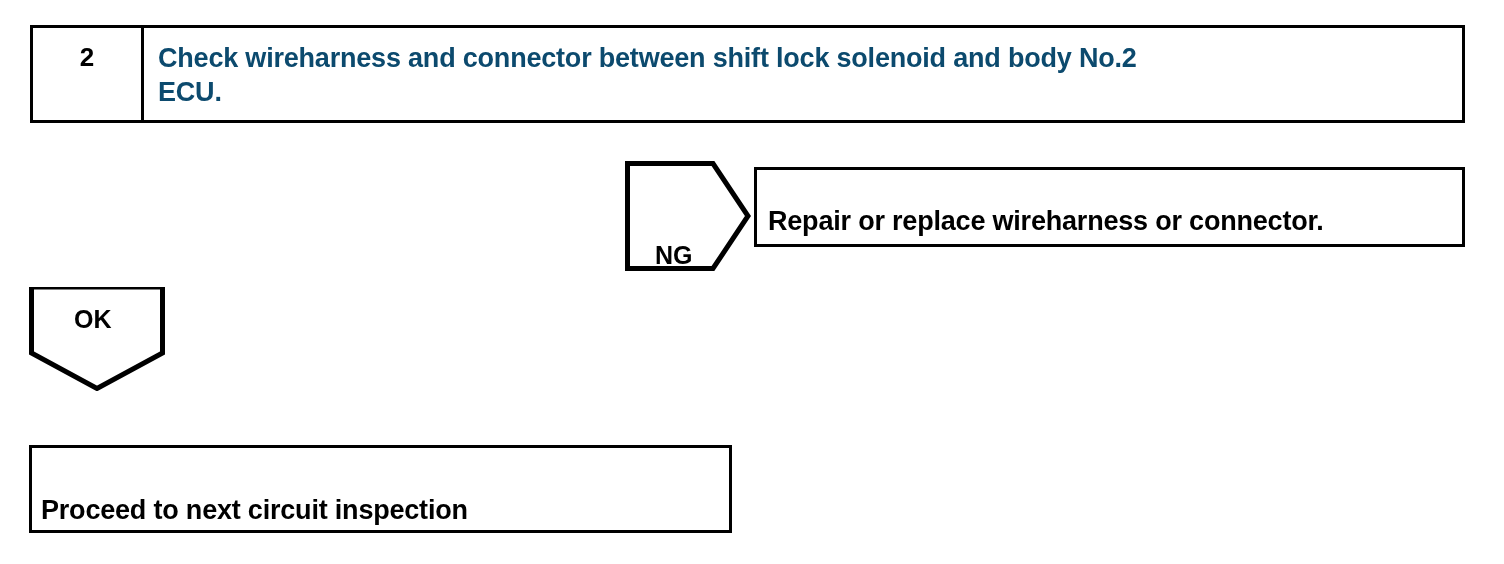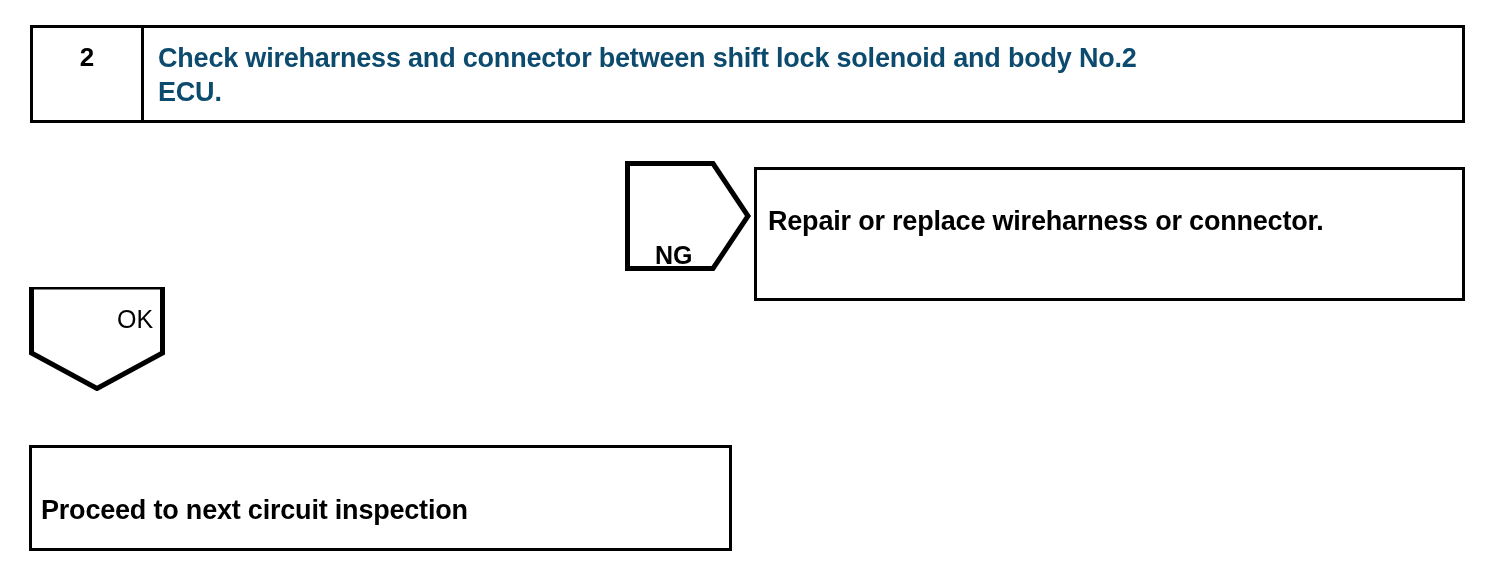--- a/index.html
+++ b/index.html
@@ -85,21 +85,21 @@
     line-height: 1;
     margin-top: 44px;
   }
 
   
   .repair-box {
     position: absolute;
     left: 754px;
     top: 167px;
     width: 711px;
-    height: 134px;
+    height: 80px;
     box-sizing: border-box;
     border: 3px solid #000000;
     background: #ffffff;
   }
   .repair-text {
     position: absolute;
     left: 11px;
     top: 35px;
     font-size: 27px;
     font-weight: bold;
@@ -119,34 +119,33 @@
   .ok-shape svg {
     display: block;
     width: 136px;
     height: 104px;
   }
   .ok-label {
     position: absolute;
     left: 74px;
     top: 307px;
     font-size: 25px;
-    font-weight: normal;
+    font-weight: bold;
     color: #000000;
     letter-spacing: 0px;
     line-height: 1;
-    margin-left: 43px;
   }
 
   
   .proceed-box {
     position: absolute;
     left: 29px;
     top: 445px;
     width: 703px;
-    height: 106px;
+    height: 88px;
     box-sizing: border-box;
     border: 3px solid #000000;
     background: #ffffff;
   }
   .proceed-text {
     position: absolute;
     left: 9px;
     top: 8px;
     font-size: 27px;
     font-weight: bold;

